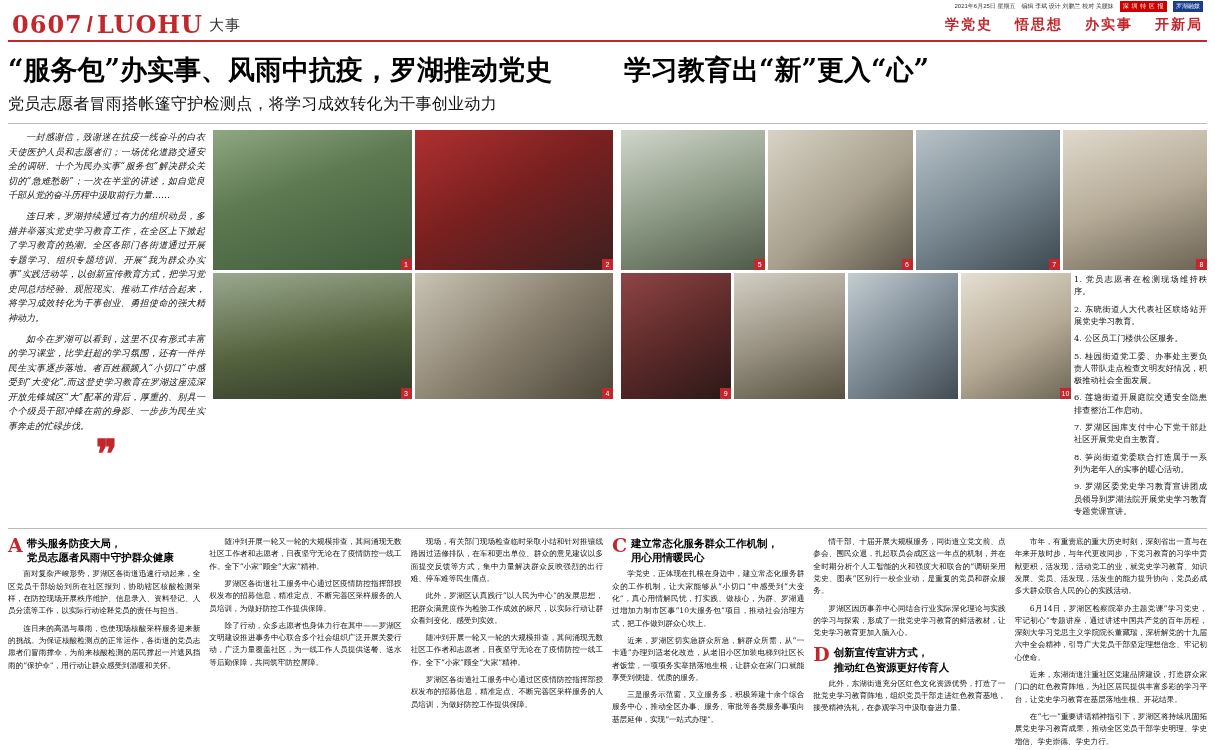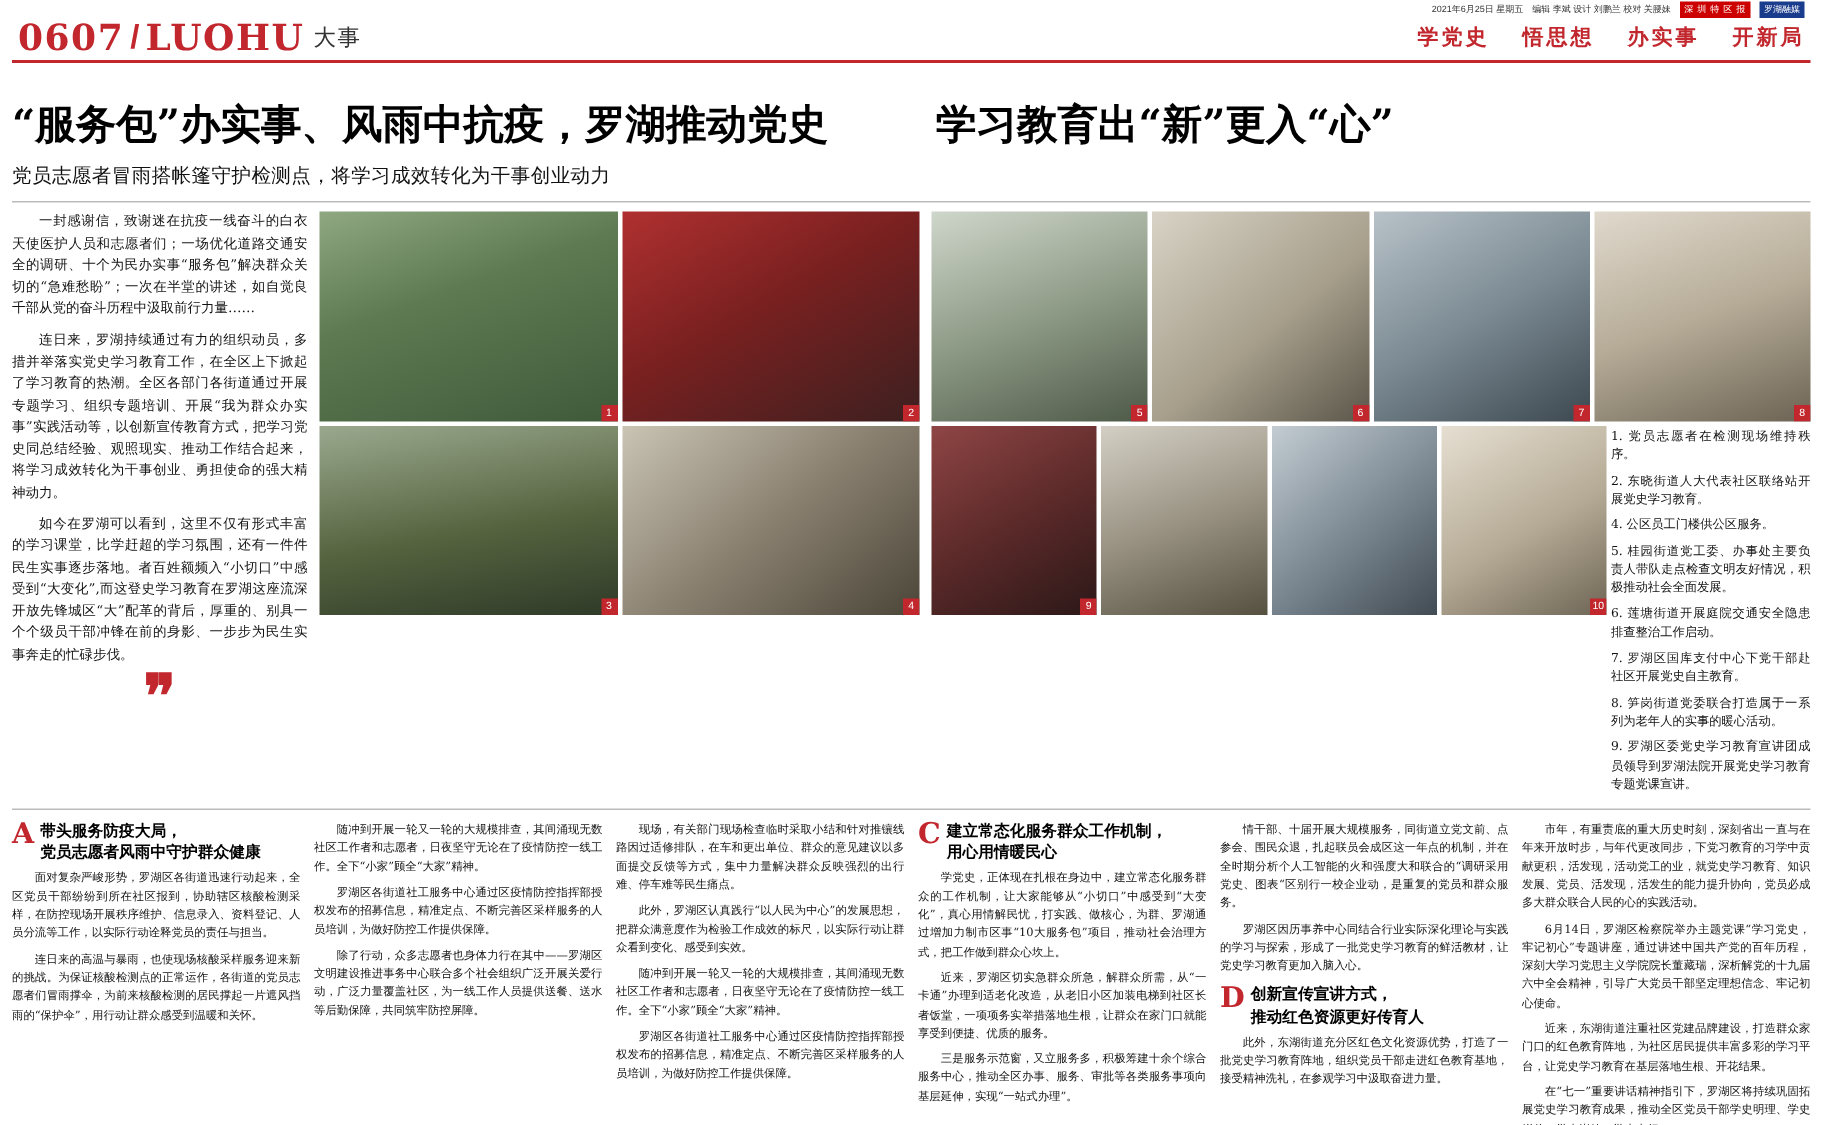--- a/index.html
+++ b/index.html
@@ -38,43 +38,44 @@
   .mh-slash { color:#c1272d; font-size:22px; margin:0 4px; font-weight:bold;}
   .mh-name {
     font-family:"DejaVu Serif", serif; font-weight:bold; font-size:24px;
     color:#c1272d; letter-spacing:1px; line-height:1;
   }
   .mh-sub { font-size:15px; color:#333; margin-left:6px; letter-spacing:1px; }
   .mh-right { margin-left:auto; display:flex; gap:22px; }
   .mh-right span { color:#c1272d; font-weight:bold; font-size:14px; letter-spacing:2px; }
 
   
-  .heads { display:flex; padding-top:26px; }
+  .heads { display:flex; padding-top:12px; }
   .head-left { width:612px; padding-right:10px; }
   .head-right { width:585px; padding-left:4px; }
   .h-main {
     font-family:"DejaVu Serif", serif; font-weight:bold;
     font-size:27px; letter-spacing:0px; line-height:1.15; color:#000;
   }
   .h-sub {
-    font-size:13px; margin-top:9px; color:#111; letter-spacing:0.3px;
+    font-size:16px; margin-top:9px; color:#111; letter-spacing:0.3px;
     font-family:"DejaVu Serif", serif;
   }
   .rule { border-bottom:1px solid #bbb; margin:8px 0 6px 0; }
 
   
   .content { display:flex; margin-top:4px; }
   .col-left { width:205px; padding-right:8px; }
   .col-photos { width:400px; }
   .col-right { width:594px; padding-left:8px; }
 
   
   .lead {
     font-size:9px; line-height:1.62; text-align:justify; color:#111;
     font-family:"DejaVu Serif", serif;
+    font-style:italic;
   }
   .lead p { margin:0 0 6px 0; text-indent:2em; }
   .quote-mark {
     color:#c1272d; font-size:40px; font-family:"DejaVu Serif", serif;
     font-weight:bold; text-align:center; line-height:0.7; margin-top:6px;
   }
 
   
   .pgrid { display:grid; gap:3px; }
   .ph {

